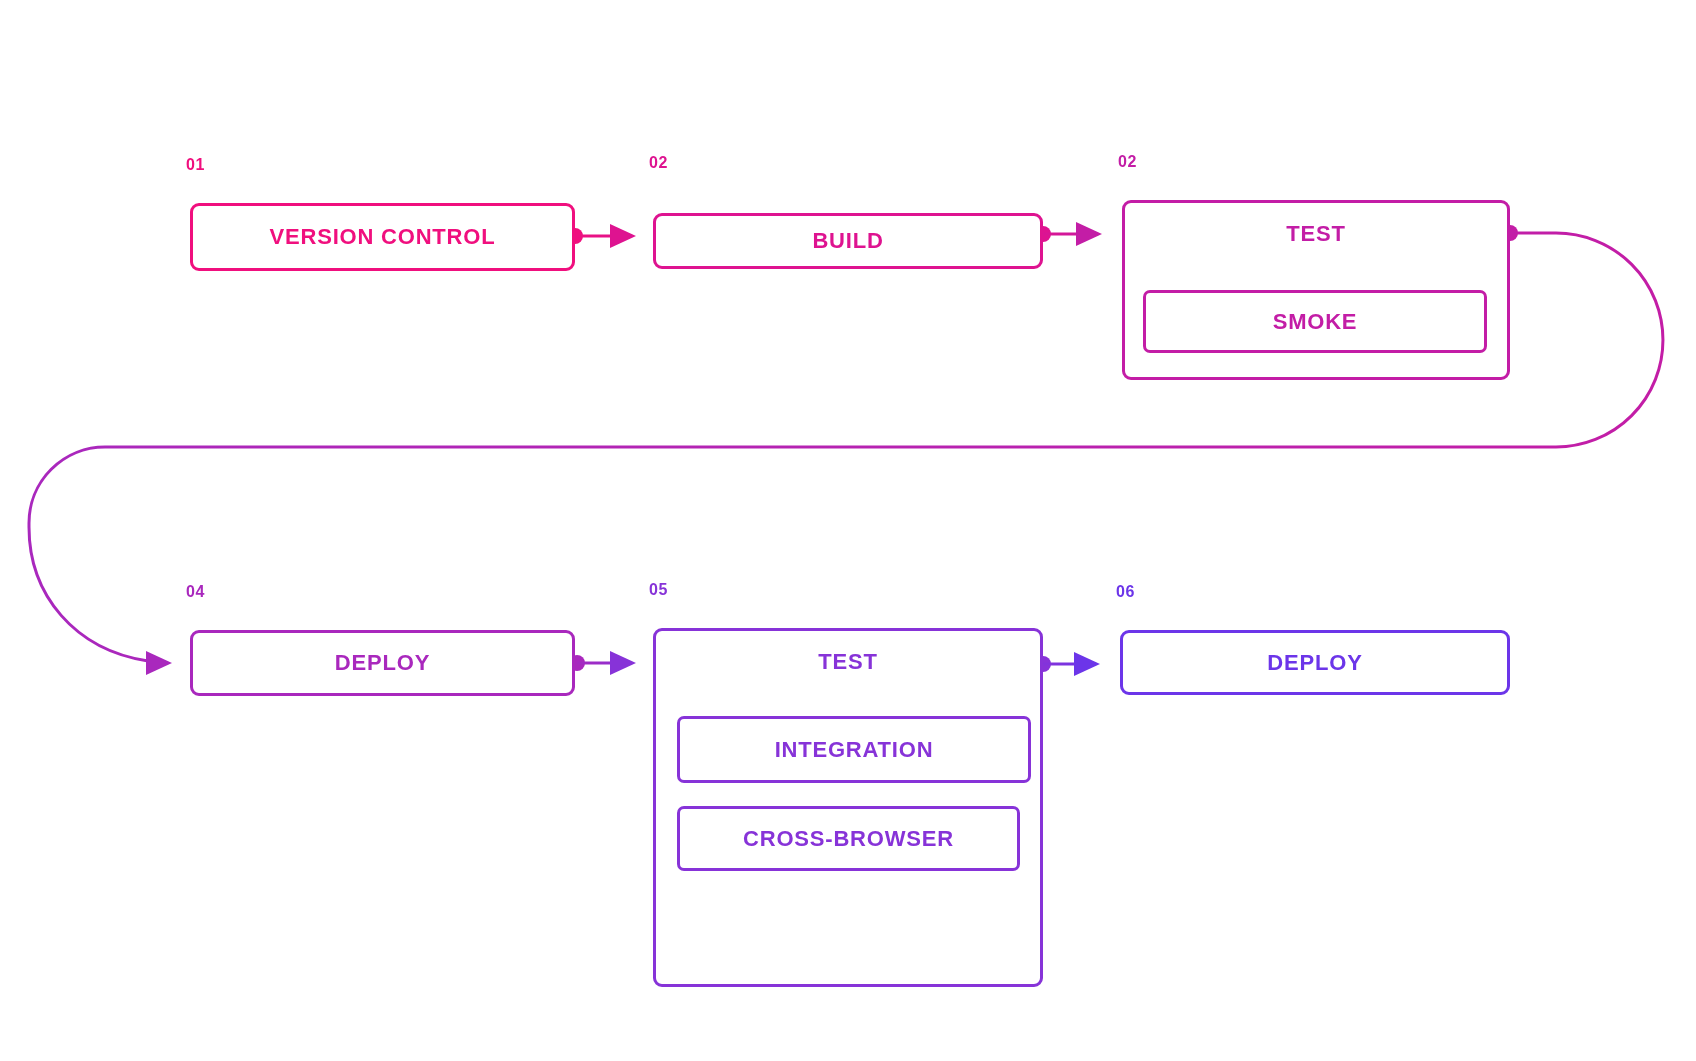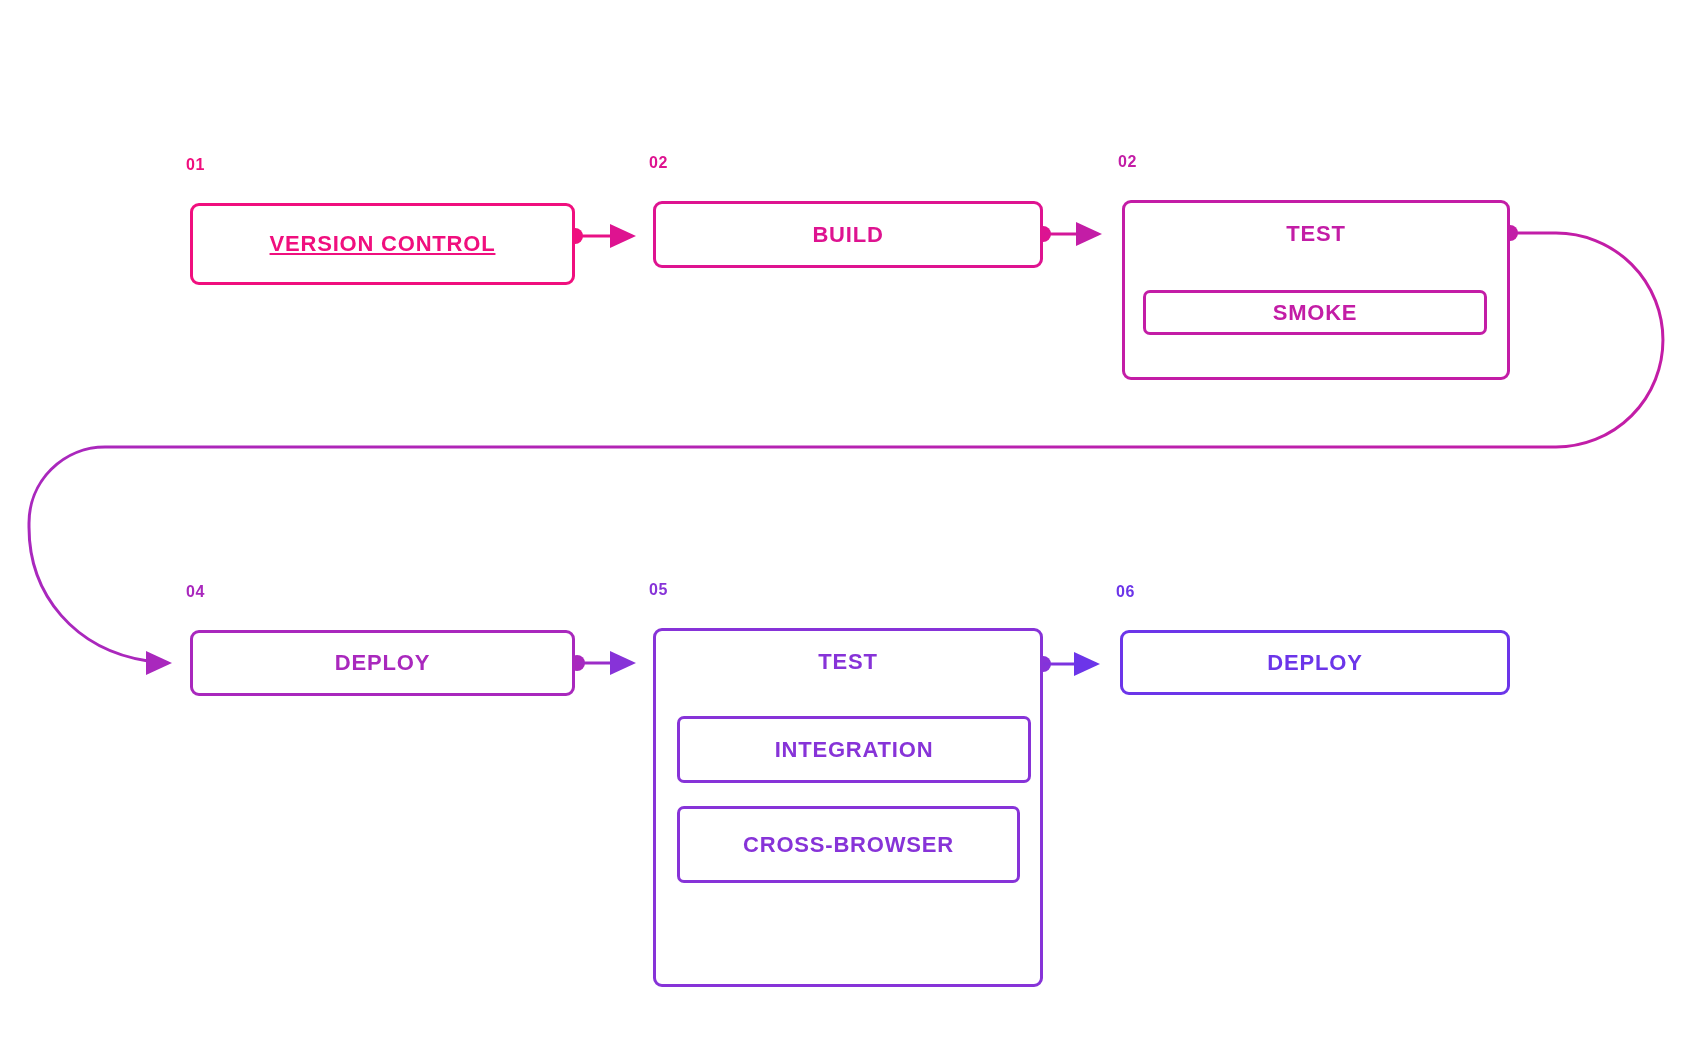--- a/index.html
+++ b/index.html
@@ -118,57 +118,57 @@
 
     <g>
       <circle cx="1043" cy="664" r="8" fill="#8733D8"></circle>
       <line x1="1043" y1="664" x2="1076" y2="664" stroke="url(#g56)" stroke-width="3"></line>
       <polygon points="1074,652 1074,676 1100,664" fill="#6C35E9"></polygon>
     </g>
   </svg>
 
   <div class="stage-group" style="left: 190px; top: 203px; --c: #F00F7E;">
     <div class="stage-num">01</div>
-    <div class="stage-box simple" style="width:385px;height:82px;text-decoration:underline;">
+    <div class="stage-box simple" style="width:385px;height:68px;">
       <span class="stage-label">VERSION CONTROL</span>
     </div>
   </div>
 
   <div class="stage-group" style="left: 653px; top: 201px; --c: #DE1390;">
     <div class="stage-num">02</div>
-    <div class="stage-box simple" style="width:390px;height:67px;">
+    <div class="stage-box simple" style="width:390px;height:56px;margin-top:12px;">
       <span class="stage-label">BUILD</span>
     </div>
   </div>
 
   <div class="stage-group" style="left: 1122px; top: 200px; --c: #C31DA6;">
     <div class="stage-num">02</div>
     <div class="stage-box" style="width:388px;height:180px;">
       <div class="stage-head">
         <span class="stage-label">TEST</span>
       </div>
-      <div class="child-box" style="margin:25px 20px 0 18px;height:45px;">SMOKE</div>
+      <div class="child-box" style="margin:25px 20px 0 18px;height:63px;">SMOKE</div>
     </div>
   </div>
 
   <div class="stage-group" style="left: 190px; top: 630px; --c: #A928BD;">
     <div class="stage-num">04</div>
     <div class="stage-box simple" style="width:385px;height:66px;">
       <span class="stage-label">DEPLOY</span>
     </div>
   </div>
 
   <div class="stage-group" style="left: 653px; top: 628px; --c: #8733D8;">
     <div class="stage-num">05</div>
     <div class="stage-box" style="width:390px;height:359px;">
       <div class="stage-head">
         <span class="stage-label">TEST</span>
       </div>
       <div class="child-box" style="margin:23px 9px 0 21px;height:67px;">INTEGRATION</div>
-      <div class="child-box" style="margin:23px 20px 0 21px;height:77px;">CROSS-BROWSER</div>
+      <div class="child-box" style="margin:23px 20px 0 21px;height:65px;">CROSS-BROWSER</div>
     </div>
   </div>
 
   <div class="stage-group" style="left: 1120px; top: 630px; --c: #6C35E9;">
     <div class="stage-num">06</div>
     <div class="stage-box simple" style="width:390px;height:65px;">
       <span class="stage-label">DEPLOY</span>
     </div>
   </div>
 

